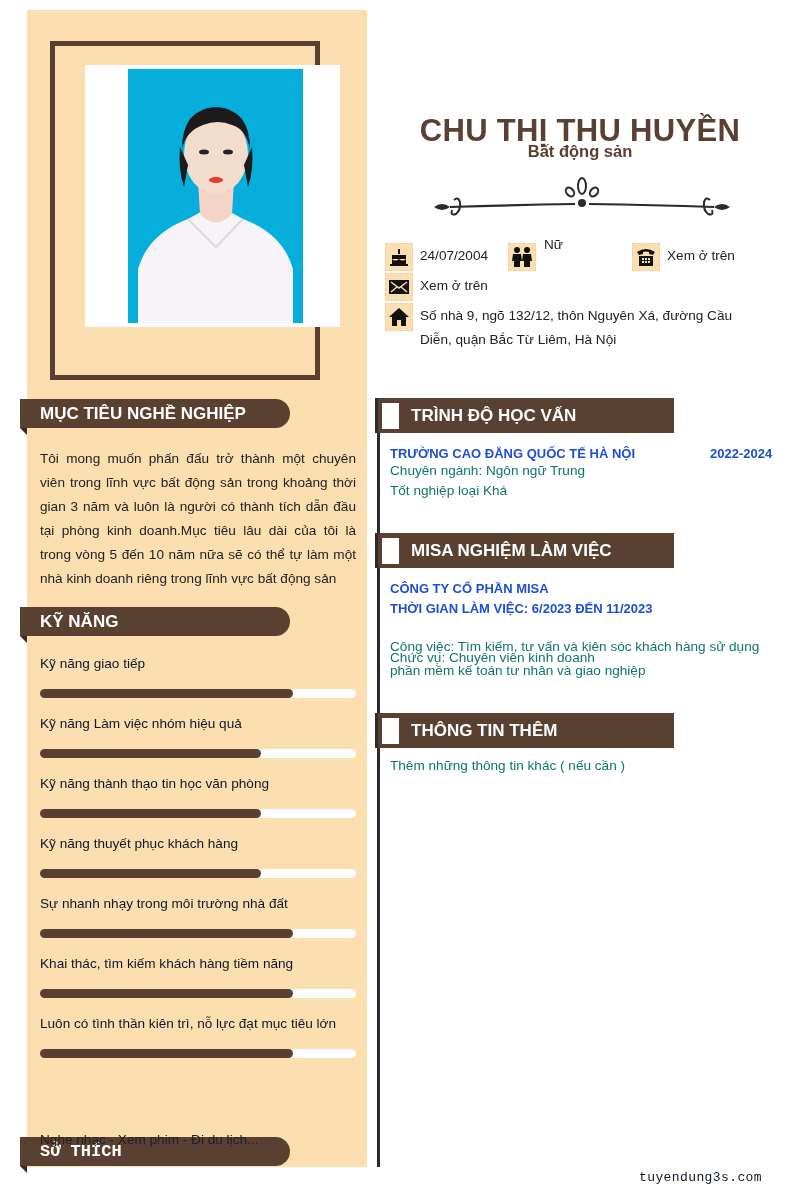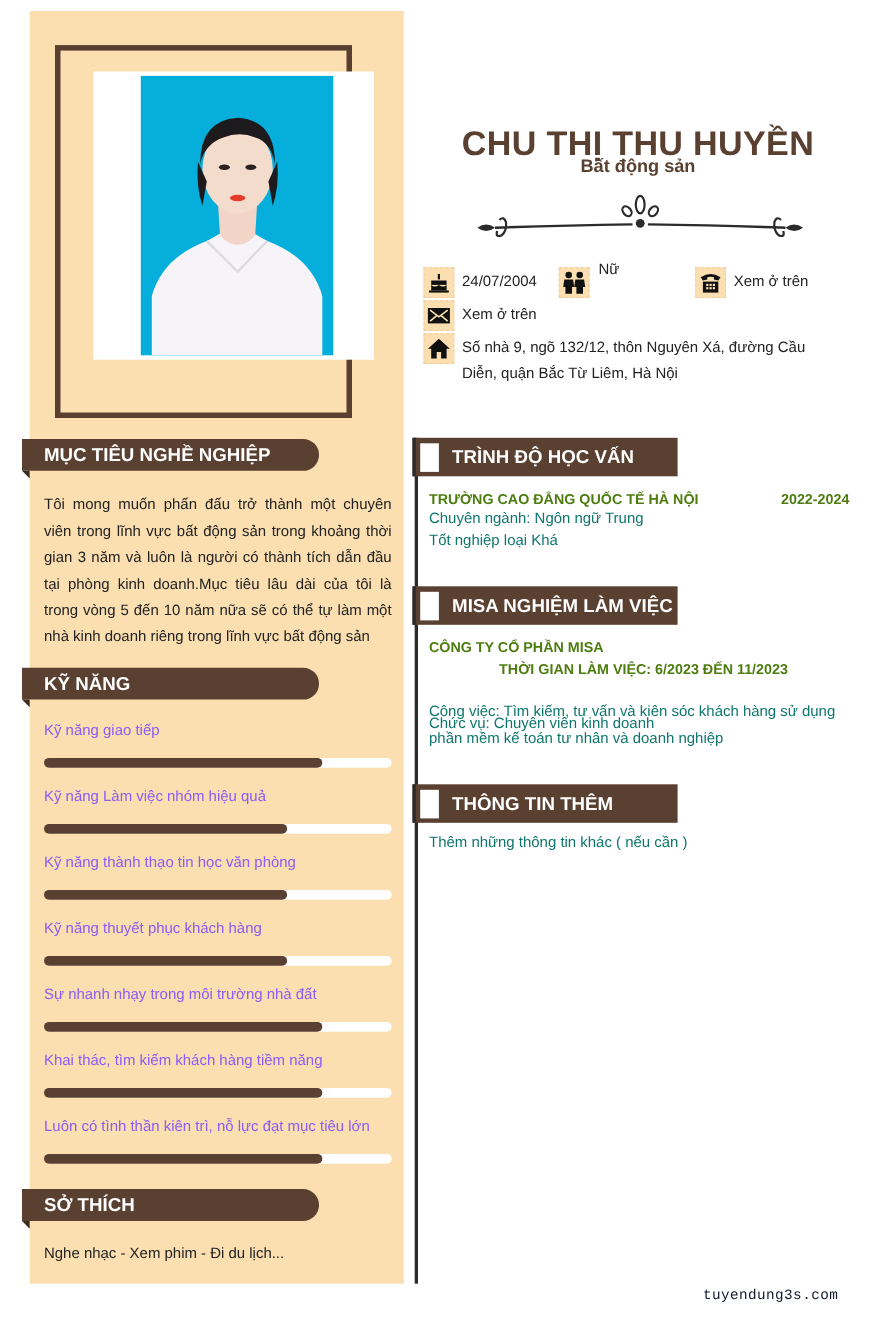--- a/index.html
+++ b/index.html
@@ -10,39 +10,39 @@
 
   .frame { position: absolute; left: 50px; top: 41px; width: 270px; height: 339px; border: 5px solid #5A4031; }
   .photo-box { position: absolute; left: 85px; top: 65px; width: 255px; height: 262px; background: #ffffff; }
   .photo { position: absolute; left: 128px; top: 69px; width: 175px; height: 254px; background: #06AEDC; overflow: hidden; }
 
   .lhead { position: absolute; left: 20px; width: 270px; height: 29px; background: #5A4031; border-radius: 0 15px 15px 0; color: #fff; font-weight: bold; font-size: 17px; line-height: 29px; padding-left: 20px; }
   .lhead::after { content: ""; position: absolute; left: 0; bottom: -7px; border-top: 7px solid #3a2a20; border-left: 7px solid transparent; }
 
   .obj-text { position: absolute; left: 40px; top: 447px; width: 316px; font-size: 13.6px; line-height: 24px; text-align: justify; color: #222; }
 
-  .skill-label { position: absolute; left: 40px; font-size: 13.6px; color: #8b5cf6; }
+  .skill-label { position: absolute; left: 40px; font-size: 13.6px; color: #0f172a; }
   .skill-track { position: absolute; left: 40px; width: 316px; height: 9px; background: #ffffff; border-radius: 5px; }
   .skill-fill { position: absolute; left: 0; top: 0; height: 9px; background: #5A4031; border-radius: 5px; }
 
   .hobby { position: absolute; left: 40px; top: 1132px; font-size: 13.6px; color: #222; }
 
   .name { position: absolute; left: 380px; width: 400px; top: 84px; text-align: center; font-size: 31px; font-weight: bold; color: #5A4031; letter-spacing: 0.3px; margin-top: 29px; }
   .title { position: absolute; left: 380px; width: 400px; top: 142px; text-align: center; font-size: 16.5px; font-weight: bold; color: #5A4031; }
   .ornament { position: absolute; left: 430px; top: 172px; width: 304px; height: 48px; }
 
   .icon-box { position: absolute; width: 28px; height: 28px; background: #FBDFB0; border: 1px dashed #f5cfa0; display: flex; align-items: center; justify-content: center; }
   .info-text { position: absolute; font-size: 13.6px; color: #222; line-height: 24px; }
 
   .vline { position: absolute; left: 377px; top: 398px; width: 3px; height: 769px; background: #2b2b2b; }
-  .rhead { position: absolute; left: 375px; width: 241px; height: 35px; background: #5A4031; color: #fff; font-weight: bold; font-size: 17px; line-height: 35px; padding-left: 36px; }
+  .rhead { position: absolute; left: 375px; width: 299px; height: 35px; background: #5A4031; color: #fff; font-weight: bold; font-size: 17px; line-height: 35px; padding-left: 36px; }
   .rhead .sq { position: absolute; left: 7px; top: 5px; width: 17px; height: 26px; background: #fff; }
   .rhead .cap { position: absolute; left: 0; top: 0; width: 3px; height: 35px; background: #2b2b2b; }
 
-  .rbold { position: absolute; font-size: 13px; font-weight: bold; color: #4d7c0f; }
+  .rbold { position: absolute; font-size: 13px; font-weight: bold; color: #1d4ed8; }
   .rtext { position: absolute; font-size: 13.6px; color: #0f766e; }
 
   .watermark { position: absolute; left: 639px; top: 1170px; font-family: "Liberation Mono", "DejaVu Sans Mono", monospace; font-size: 13px; color: #0f172a; letter-spacing: 0.4px; }
 </style>
 </head>
 <body>
 
 <div class="sidebar"></div>
 
 <div class="frame"></div>
@@ -160,45 +160,45 @@
     <div class="skill-label" style="top: 956px;">Khai thác, tìm kiếm khách hàng tiềm năng</div>
     <div class="skill-track" style="top: 989px;">
       <div class="skill-fill" style="width: 80%;"></div>
     </div>
     <div class="skill-label" style="top: 1016px;">Luôn có tình thần kiên trì, nỗ lực đạt mục tiêu lớn</div>
     <div class="skill-track" style="top: 1049px;">
       <div class="skill-fill" style="width: 80%;"></div>
     </div>
   </div>
 
-<div class="lhead" style="top:1081px;">SỞ THÍCH</div>
+<div class="lhead" style="top:1137px;font-family:Liberation Mono, monospace;">SỞ THÍCH</div>
 <div class="hobby">Nghe nhạc - Xem phim - Đi du lịch...</div>
 
 <div class="vline"></div>
 
 <div class="rhead" style="top:398px;">
   <span class="cap"></span>
   <span class="sq"></span>
   <span>TRÌNH ĐỘ HỌC VẤN</span>
 </div>
 <div class="rbold" style="left:390px;top:446px;">TRƯỜNG CAO ĐẲNG QUỐC TẾ HÀ NỘI</div>
 <div class="rbold" style="left:710px;top:446px;">2022-2024</div>
 <div class="rtext" style="left:390px;top:463px;">Chuyên ngành: Ngôn ngữ Trung</div>
 <div class="rtext" style="left:390px;top:483px;">Tốt nghiệp loại Khá</div>
 
 <div class="rhead" style="top:533px;">
   <span class="cap"></span>
   <span class="sq"></span>
   <span>MISA NGHIỆM LÀM VIỆC</span>
 </div>
 <div class="rbold" style="left:390px;top:581px;">CÔNG TY CỔ PHẦN MISA</div>
-<div class="rbold" style="left:390px;top:601px;width:390px;text-align:center;">THỜI GIAN LÀM VIỆC: 6/2023 ĐẾN 11/2023</div>
+<div class="rbold" style="left:390px;top:601px;width:390px;text-align:left;">THỜI GIAN LÀM VIỆC: 6/2023 ĐẾN 11/2023</div>
 <div class="rtext" style="left:390px;top:650px;">Chức vụ: Chuyên viên kinh doanh</div>
 <div class="rtext" style="left:390px;top:639px;">Công việc: Tìm kiếm, tư vấn và kiên sóc khách hàng sử dụng</div>
-<div class="rtext" style="left:390px;top:663px;">phần mềm kế toán tư nhân và doanh nghiệp</div>
+<div class="rtext" style="left:390px;top:663px;">phần mềm kế toán tư nhân và giao nghiệp</div>
 
 <div class="rhead" style="top:713px;">
   <span class="cap"></span>
   <span class="sq"></span>
   <span>THÔNG TIN THÊM</span>
 </div>
 <div class="rtext" style="left:390px;top:758px;">Thêm những thông tin khác ( nếu cần )</div>
 
 <div class="watermark">tuyendung3s.com</div>
 

